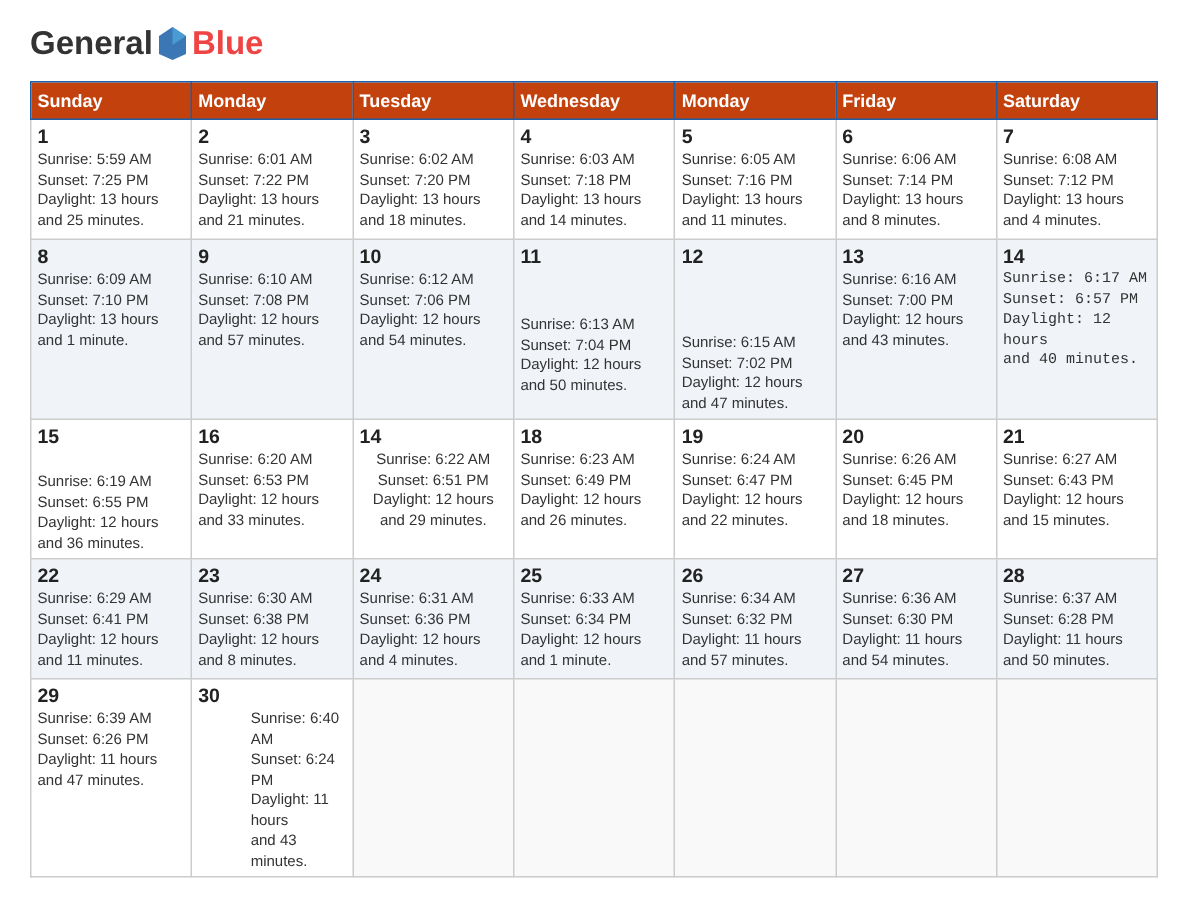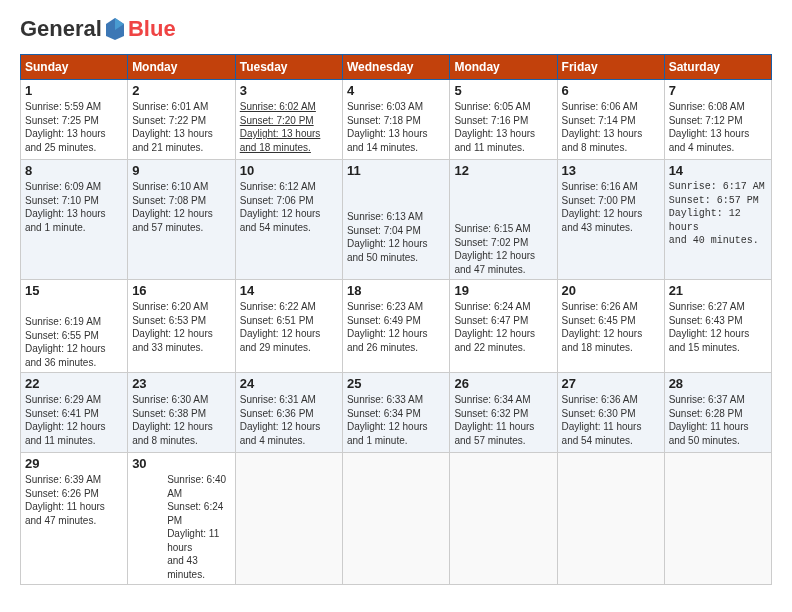--- a/index.html
+++ b/index.html
@@ -132,21 +132,21 @@
           </td>
           <td>
             <span class="day-num">2</span>
             <div class="day-info" style="white-space: pre-line;">Sunrise: 6:01 AM
 Sunset: 7:22 PM
 Daylight: 13 hours
 and 21 minutes.</div>
           </td>
           <td>
             <span class="day-num">3</span>
-            <div class="day-info" style="white-space: pre-line; text-decoration: underline;">Sunrise: 6:02 AM
+            <div class="day-info" style="white-space: pre-line;">Sunrise: 6:02 AM
 Sunset: 7:20 PM
 Daylight: 13 hours
 and 18 minutes.</div>
           </td>
           <td>
             <span class="day-num">4</span>
             <div class="day-info" style="white-space: pre-line;">Sunrise: 6:03 AM
 Sunset: 7:18 PM
 Daylight: 13 hours
 and 14 minutes.</div>
@@ -234,21 +234,21 @@
           </td>
           <td>
             <span class="day-num">16</span>
             <div class="day-info" style="white-space: pre-line;">Sunrise: 6:20 AM
 Sunset: 6:53 PM
 Daylight: 12 hours
 and 33 minutes.</div>
           </td>
           <td>
             <span class="day-num">14</span>
-            <div class="day-info" style="white-space: pre-line;">Sunrise: 6:22 AM
+            <div class="day-info" style="white-space: pre-line; text-align: center;">Sunrise: 6:22 AM
 Sunset: 6:51 PM
 Daylight: 12 hours
 and 29 minutes.</div>
           </td>
           <td>
             <span class="day-num">18</span>
             <div class="day-info" style="white-space: pre-line;">Sunrise: 6:23 AM
 Sunset: 6:49 PM
 Daylight: 12 hours
 and 26 minutes.</div>

